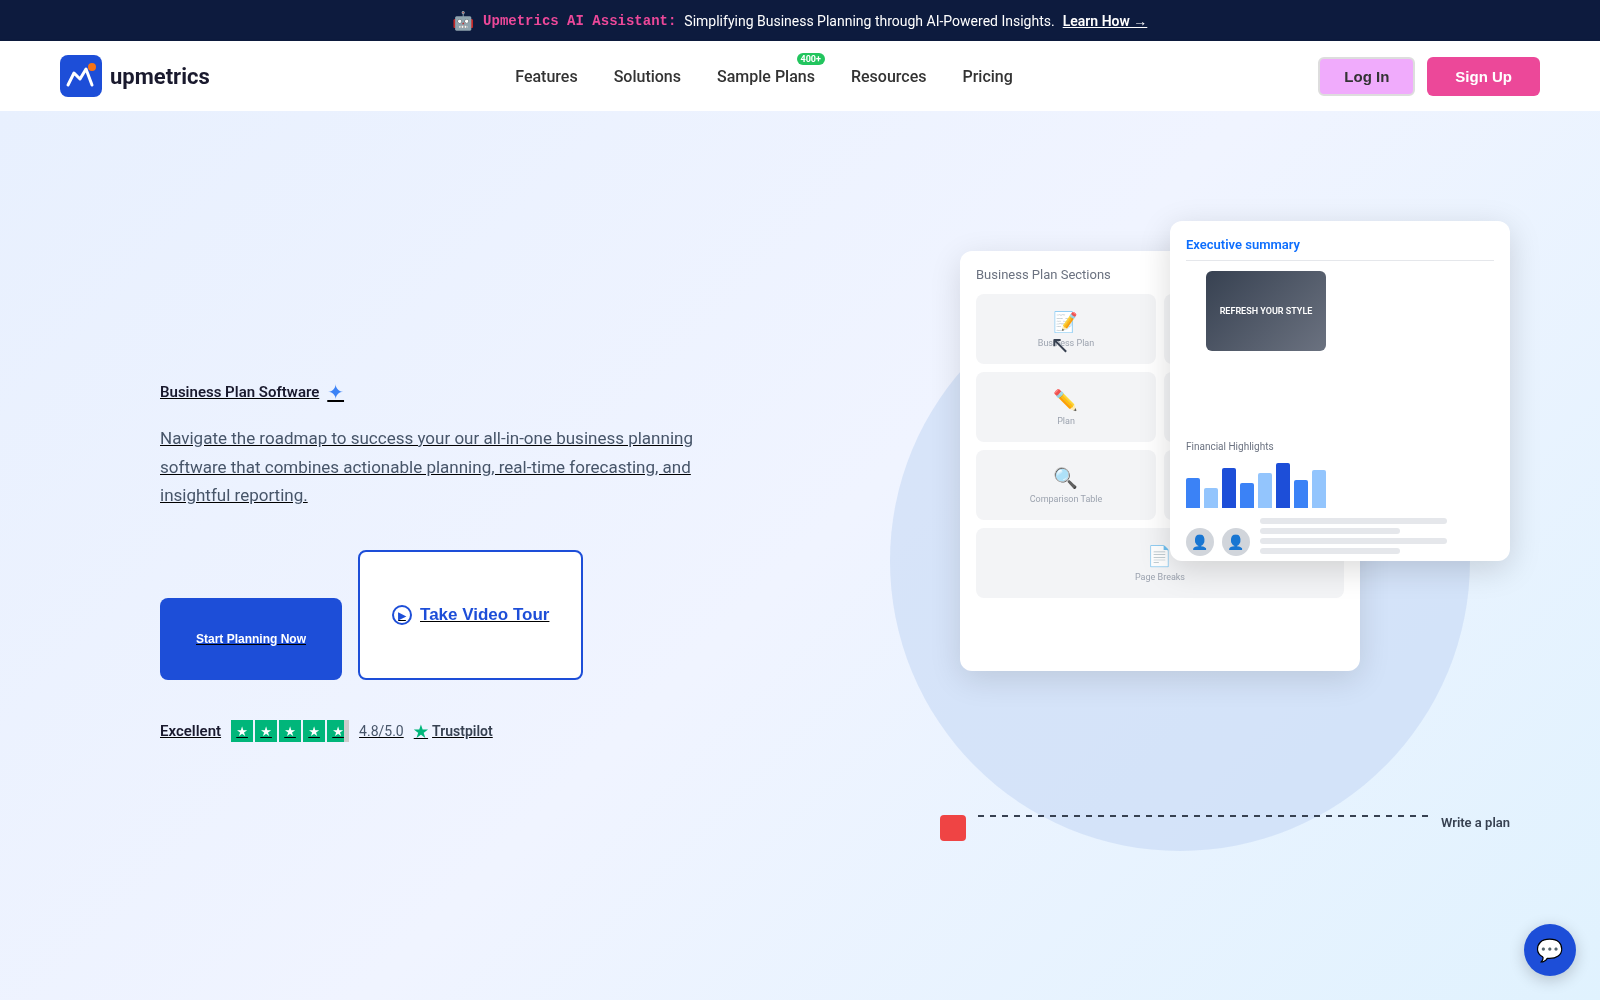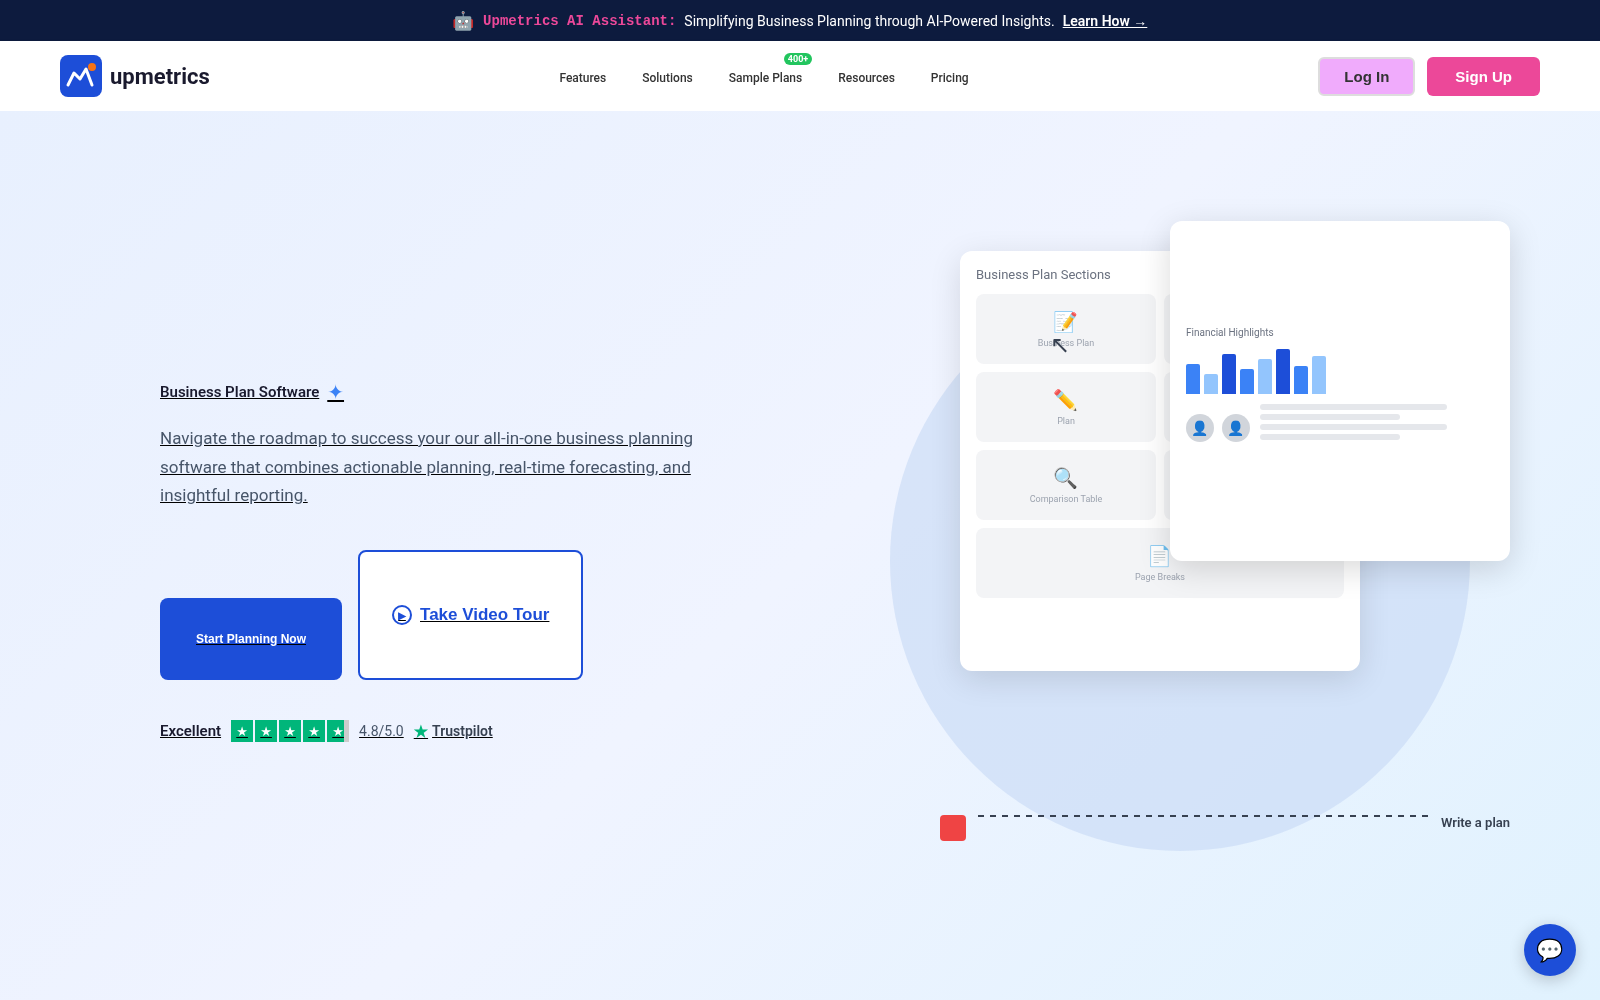--- a/index.html
+++ b/index.html
@@ -57,21 +57,21 @@
     }
     .navbar-nav {
       display: flex;
       align-items: center;
       gap: 36px;
       list-style: none;
     }
     .navbar-nav li a {
       text-decoration: none;
       color: #333;
-      font-size: 12px;
+      font-size: 16px;
       font-weight: 500;
       cursor: pointer;
     }
     .sample-plans-wrapper {
       position: relative;
     }
     .badge-400 {
       position: absolute;
       top: -14px;
       right: -10px;
@@ -543,20 +543,30 @@
         <div class="grid-item" style="grid-column: span 2;">
           <span class="grid-item-icon">📄</span>
           <span class="grid-item-label">Page Breaks</span>
         </div>
       </div>
     </div>
 
     <div class="cursor-icon">↖</div>
 
     <div class="exec-summary-card">
+      <div class="exec-title">Executive summary</div>
+      <div style="display:flex; gap:8px;">
+        <div class="exec-text-lines">
+          <div class="exec-text-line" style="width:100%"></div>
+          <div class="exec-text-line" style="width:85%"></div>
+          <div class="exec-text-line" style="width:90%"></div>
+          <div class="exec-text-line" style="width:75%"></div>
+        </div>
+        <div class="exec-image-placeholder">REFRESH YOUR STYLE</div>
+      </div>
       <div class="financial-section">
         <div class="financial-title">Financial Highlights</div>
         <div class="bar-chart">
           <div class="bar" style="height:30px;"></div>
           <div class="bar light" style="height:20px;"></div>
           <div class="bar dark" style="height:40px;"></div>
           <div class="bar" style="height:25px;"></div>
           <div class="bar light" style="height:35px;"></div>
           <div class="bar dark" style="height:45px;"></div>
           <div class="bar" style="height:28px;"></div>

